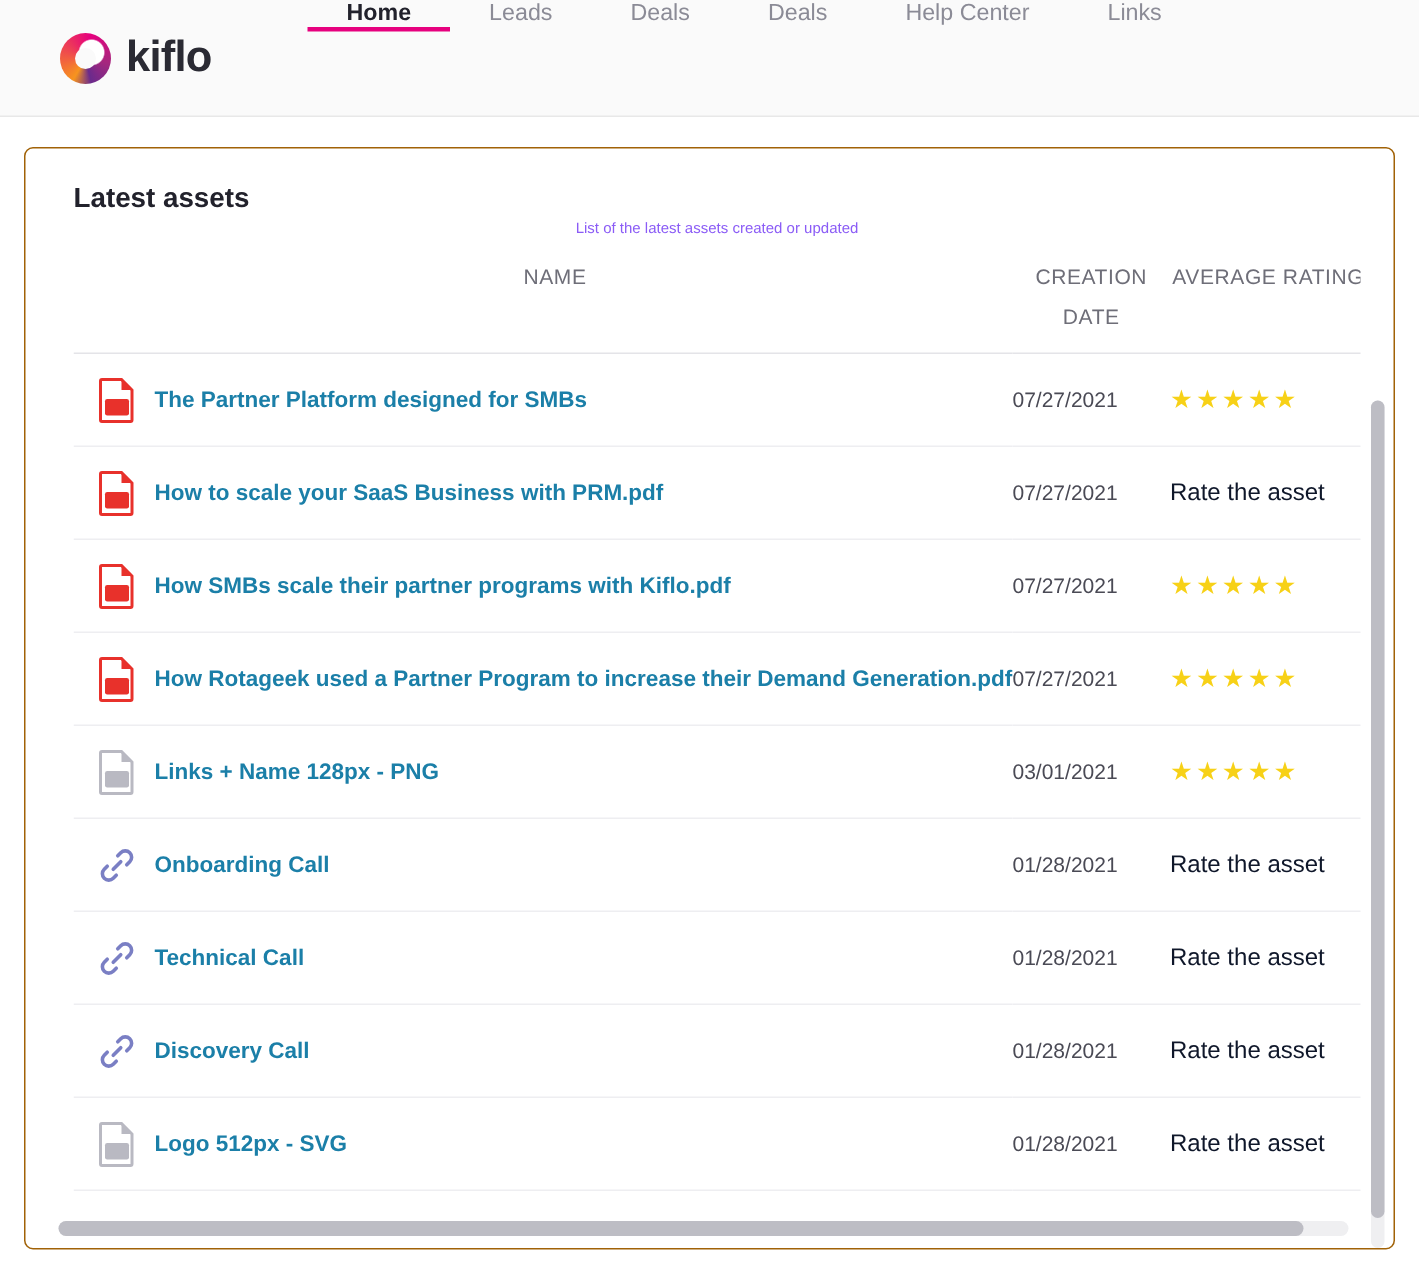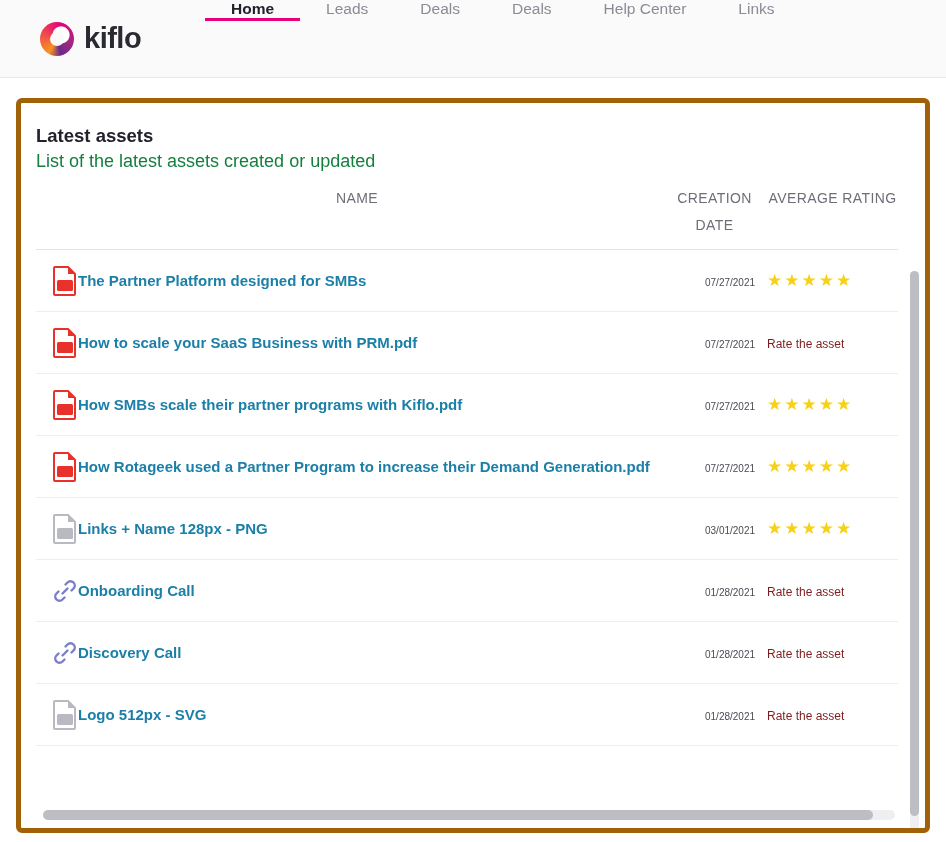--- a/index.html
+++ b/index.html
@@ -70,38 +70,39 @@
     color: #22222c;
     font-weight: bold;
     border-bottom-color: #e6007e;
   }
 
   
   .page {
     padding: 20px 16px;
   }
   .card {
-    border: 5px solid #a16207;
+    border: 1px solid #a16207;
     border-radius: 6px;
     background: #fff;
     height: 735px;
-    padding: 22px 22px 0 15px;
+    padding: 22px 22px 0 32px;
     position: relative;
     overflow: hidden;
   }
   .card-title {
     font-size: 18.5px;
     font-weight: bold;
     color: #22222c;
     margin: 0 0 4px 0;
   }
   .card-sub {
-    font-size: 18px;
-    color: #15803d;
+    font-size: 10px;
+    color: #8b5cf6;
     margin: 0 0 18px 0;
+    text-align: center;
   }
 
   
   .table-wrap {
     position: relative;
     height: 620px;
     overflow: hidden;
   }
   table {
     width: 862px;
@@ -122,38 +123,37 @@
   th.col-rating { width: 131px; }
   thead tr { border-bottom: 1px solid #e4e4e8; }
   th .th-line2 { display: block; margin-top: 11px; }
 
   tbody tr { border-bottom: 1px solid #eeeef1; height: 62px; }
   td { vertical-align: middle; padding: 0; }
   td.c-name { padding-left: 16px; }
   .name-cell {
     display: flex;
     align-items: center;
-    gap: 0;
+    gap: 12px;
   }
   .asset-link {
     color: #1b7fa8;
     font-size: 15px;
     font-weight: bold;
     text-decoration: none;
     cursor: pointer;
     white-space: nowrap;
   }
   .date {
-    font-size: 10px;
+    font-size: 14px;
     color: #4a4a55;
-    margin-left: 43px;
   }
   .rate-link {
-    color: #7f1d1d;
-    font-size: 12px;
+    color: #0f172a;
+    font-size: 16px;
     text-decoration: none;
     cursor: pointer;
   }
   .stars { display: flex; gap: 2px; font-size: 17px; color: #f7d117; line-height: 1; }
 
   
   .ficon { width: 26px; height: 30px; flex: none; position: relative; }
   .ficon svg { display: block; }
 
   
@@ -375,20 +375,38 @@
                 <div class="name-cell">
                   <span class="ficon">
                     <svg width="26" height="30" viewBox="0 0 26 30">
                       <g fill="none" stroke="#7a7fc4" stroke-width="2.4" stroke-linecap="round">
                         <path d="M10.5 17.5l5-5"></path>
                         <path d="M13.5 8.5l2-2a4.2 4.2 0 0 1 6 6l-2 2"></path>
                         <path d="M12.5 21.5l-2 2a4.2 4.2 0 0 1-6-6l2-2"></path>
                       </g>
                     </svg>
                   </span>
+                  <a class="asset-link">Technical Call</a>
+                </div>
+              </td>
+              <td><span class="date">01/28/2021</span></td>
+              <td><a class="rate-link">Rate the asset</a></td>
+            </tr>
+            <tr>
+              <td class="c-name">
+                <div class="name-cell">
+                  <span class="ficon">
+                    <svg width="26" height="30" viewBox="0 0 26 30">
+                      <g fill="none" stroke="#7a7fc4" stroke-width="2.4" stroke-linecap="round">
+                        <path d="M10.5 17.5l5-5"></path>
+                        <path d="M13.5 8.5l2-2a4.2 4.2 0 0 1 6 6l-2 2"></path>
+                        <path d="M12.5 21.5l-2 2a4.2 4.2 0 0 1-6-6l2-2"></path>
+                      </g>
+                    </svg>
+                  </span>
                   <a class="asset-link">Discovery Call</a>
                 </div>
               </td>
               <td><span class="date">01/28/2021</span></td>
               <td><a class="rate-link">Rate the asset</a></td>
             </tr>
             <tr>
               <td class="c-name">
                 <div class="name-cell">
                   <span class="ficon">

